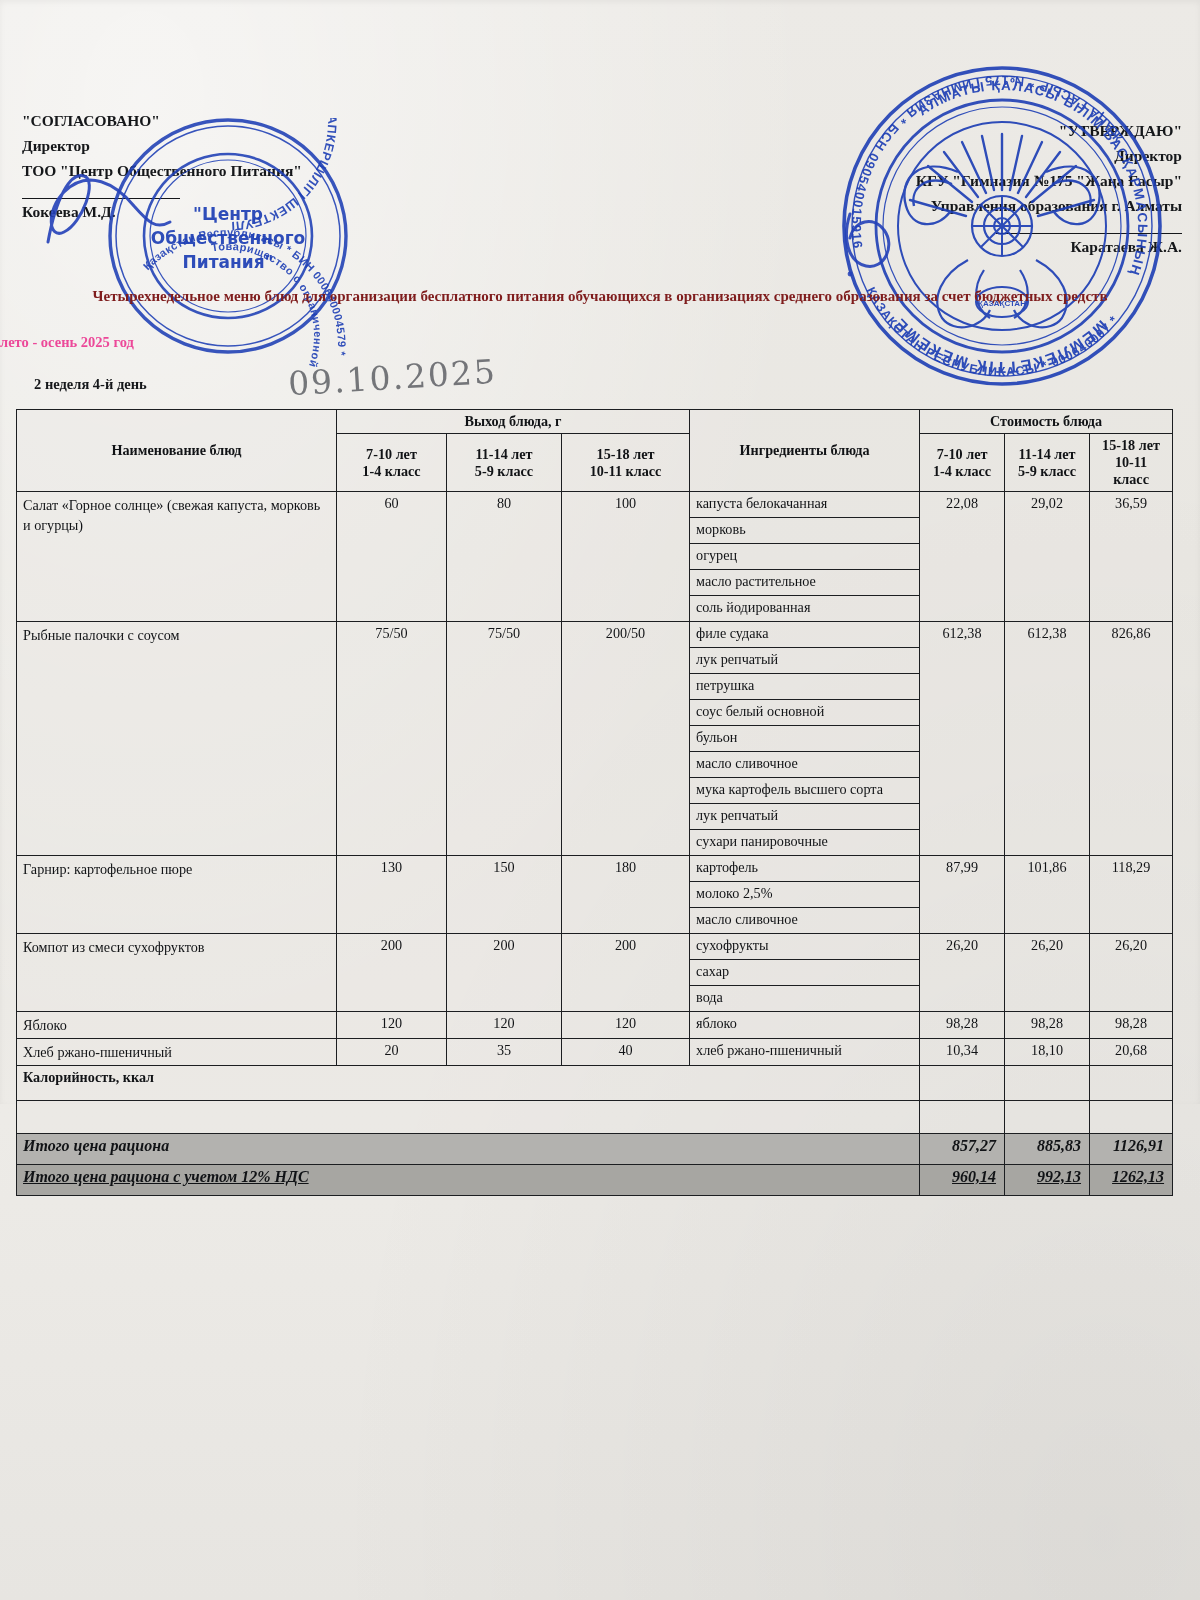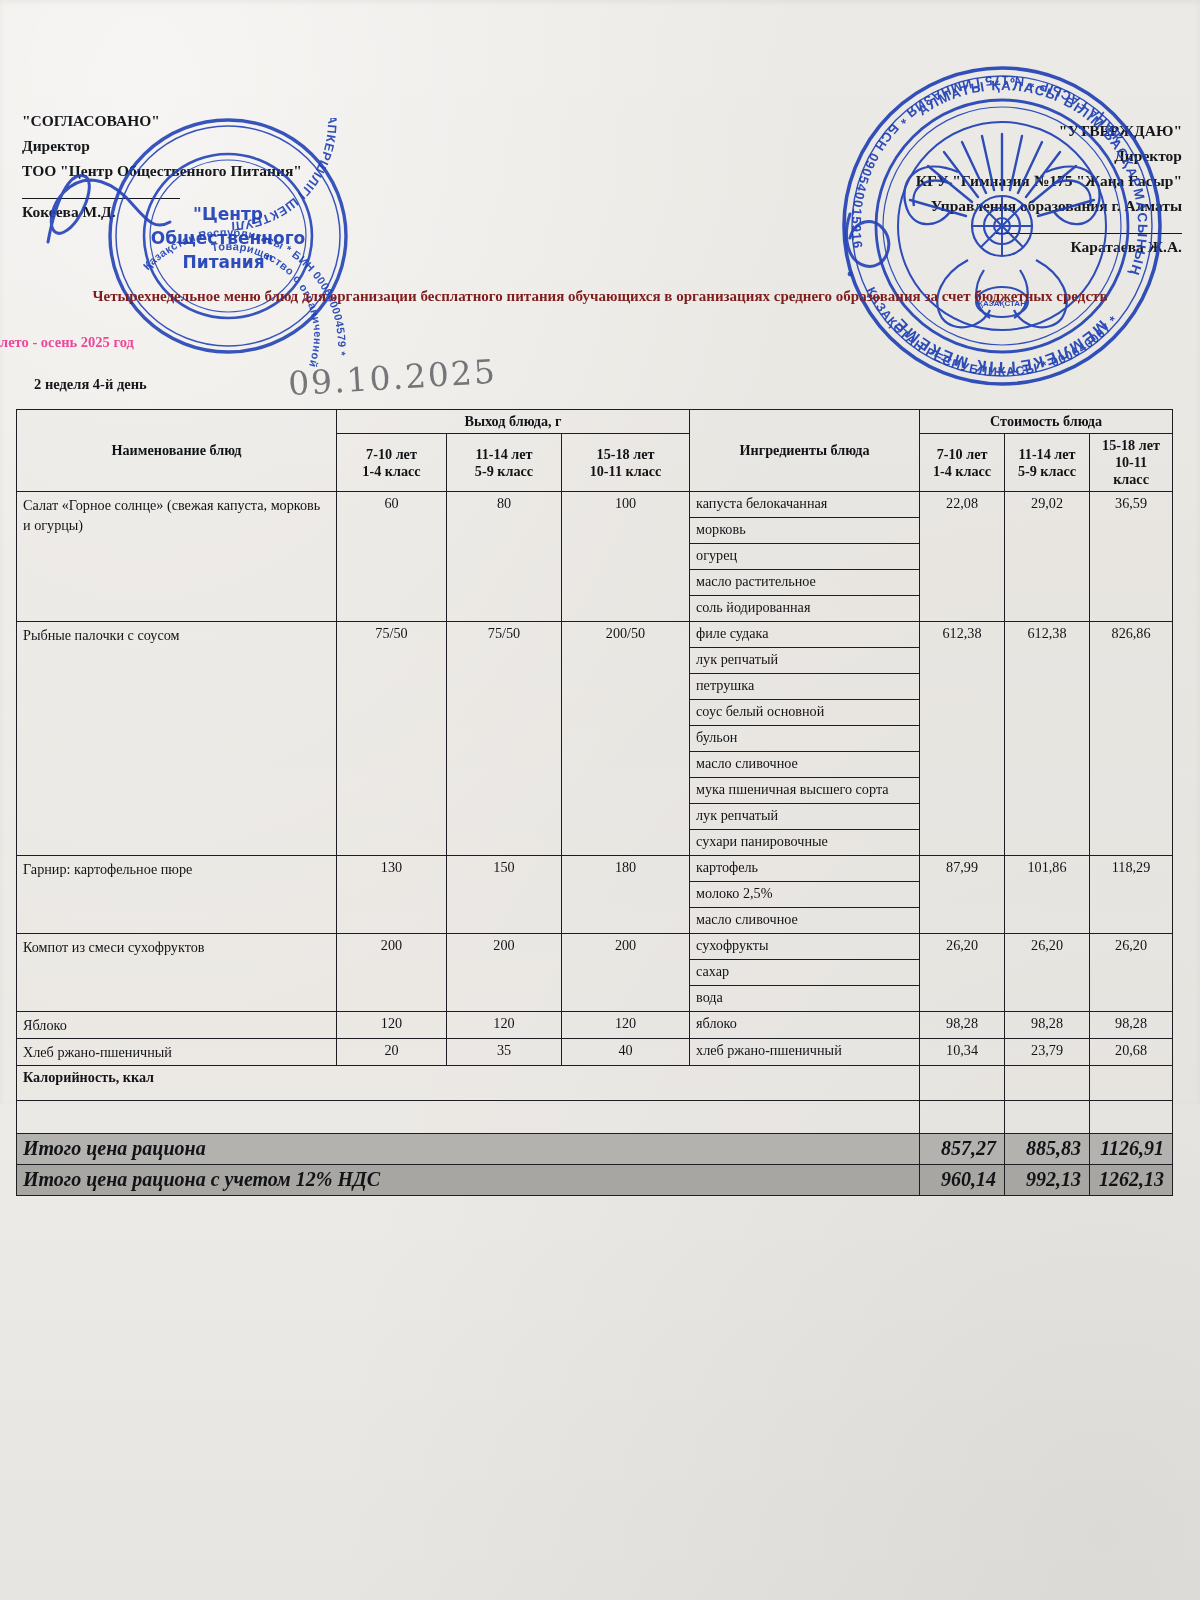--- a/index.html
+++ b/index.html
@@ -117,27 +117,28 @@
   }
   .ing-cell .ing:last-child{ border-bottom:none; }
 
   .kcal-row td{ height:28px; }
   .blank-row td{ height:26px; }
 
   .total-row td{
     background:
       repeating-linear-gradient(0deg, rgba(0,0,0,.10) 0 1px, rgba(0,0,0,0) 1px 2px),
       #bdbcb8;
-    font-style:italic; font-weight:bold; font-size:20px;
+    font-style:italic; font-weight:bold; font-size:16px;
     height:24px;
   }
   .total-row.vat td{
     background:
       repeating-linear-gradient(0deg, rgba(0,0,0,.12) 0 1px, rgba(0,0,0,0) 1px 2px),
       #b2b1ad;
+    text-decoration: underline;
   }
   .total-row td.r{ padding-right:8px; }
 
   .rowname{ line-height:20px; }
 </style>
 </head>
 <body>
 
 <div id="paper"></div>
 <div id="sheet-edge"></div>
@@ -351,21 +352,21 @@
           <td class="c">75/50</td>
           <td class="c">75/50</td>
           <td class="c">200/50</td>
           <td class="ing-cell">
             <div class="ing">филе судака</div>
             <div class="ing">лук репчатый</div>
             <div class="ing">петрушка</div>
             <div class="ing">соус белый основной</div>
             <div class="ing">бульон</div>
             <div class="ing">масло сливочное</div>
-            <div class="ing">мука пшеничная высшего сорта</div>
+            <div class="ing">мука картофель высшего сорта</div>
             <div class="ing">лук репчатый</div>
             <div class="ing">сухари панировочные</div>
           </td>
           <td class="c">612,38</td>
           <td class="c">612,38</td>
           <td class="c">826,86</td>
         </tr>
         <tr style="height: 78px;">
           <td class="rowname">Гарнир:  картофельное пюре</td>
           <td class="c">130</td>
@@ -408,21 +409,21 @@
         </tr>
         <tr style="height: 26px;">
           <td class="rowname">Хлеб ржано-пшеничный</td>
           <td class="c">20</td>
           <td class="c">35</td>
           <td class="c">40</td>
           <td class="ing-cell">
             <div class="ing">хлеб ржано-пшеничный</div>
           </td>
           <td class="c">10,34</td>
-          <td class="c">23,79</td>
+          <td class="c">18,10</td>
           <td class="c">20,68</td>
         </tr>
         <tr class="kcal-row">
           <td colspan="5" style="font-weight: bold;">Калорийность, ккал</td>
           <td class="c"></td>
           <td class="c"></td>
           <td class="c"></td>
         </tr>
         <tr class="blank-row">
           <td colspan="5"></td>

